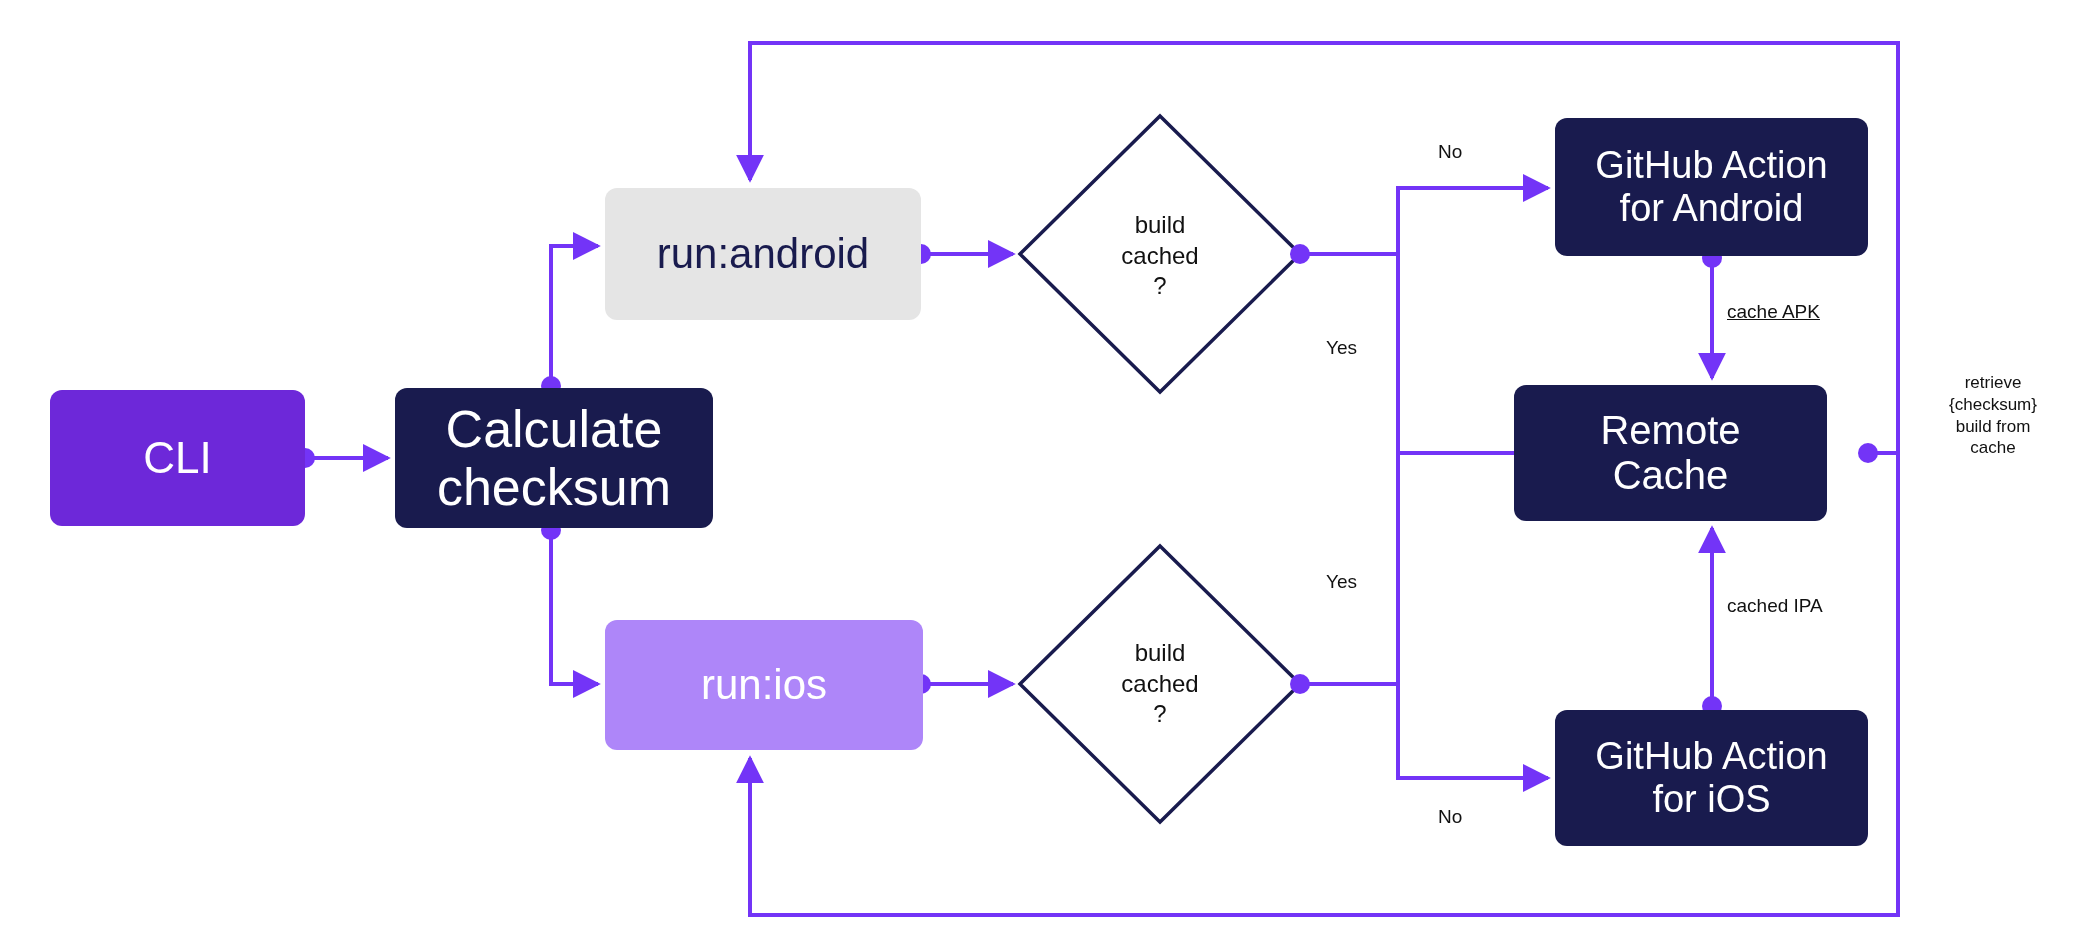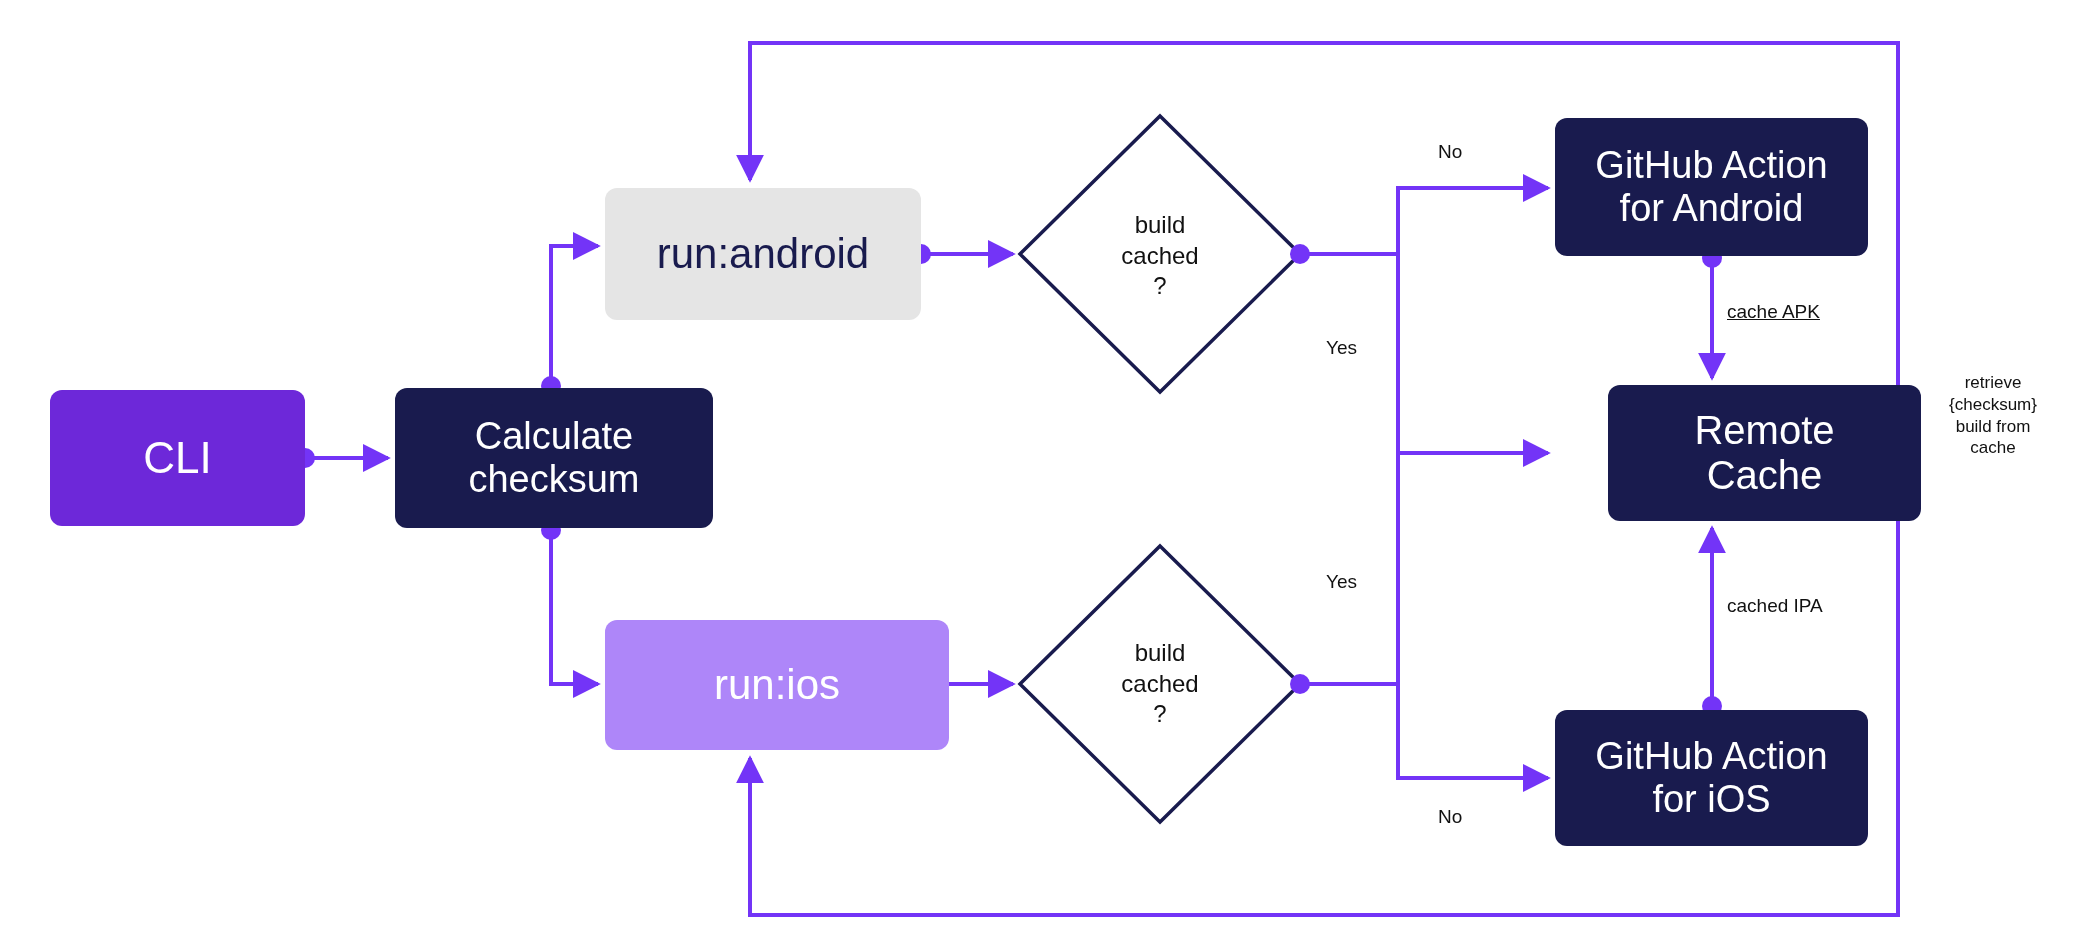--- a/index.html
+++ b/index.html
@@ -14,25 +14,25 @@
   .node{
     position:absolute;
     display:flex;align-items:center;justify-content:center;
     text-align:center;
     border-radius:12px;
     box-sizing:border-box;
     line-height:1.12;
     white-space:pre-line;
   }
   .n-cli{left:50px;top:390px;width:255px;height:136px;background:#6d28d9;color:#ffffff;font-size:44px;}
-  .n-checksum{left:395px;top:388px;width:318px;height:140px;background:#191B4E;color:#ffffff;font-size:38px;}
+  .n-checksum{left:395px;top:388px;width:318px;height:140px;background:#191B4E;color:#ffffff;font-size:52px;}
   .n-android{left:605px;top:188px;width:316px;height:132px;background:#e5e5e5;color:#191B4E;font-size:42px;}
-  .n-ios{left:605px;top:620px;width:344px;height:130px;background:#AE86F9;color:#ffffff;font-size:42px;}
+  .n-ios{left:605px;top:620px;width:318px;height:130px;background:#AE86F9;color:#ffffff;font-size:42px;}
   .n-ghandroid{left:1555px;top:118px;width:313px;height:138px;background:#191B4E;color:#ffffff;font-size:38px;}
-  .n-remote{left:1608px;top:385px;width:313px;height:136px;background:#191B4E;color:#ffffff;font-size:40px;}
+  .n-remote{left:1514px;top:385px;width:313px;height:136px;background:#191B4E;color:#ffffff;font-size:40px;}
   .n-ghios{left:1555px;top:710px;width:313px;height:136px;background:#191B4E;color:#ffffff;font-size:38px;}
 
   .diamond-label{
     position:absolute;
     display:flex;align-items:center;justify-content:center;
     text-align:center;
     color:#111111;
     font-size:24px;
     line-height:1.28;
     white-space:pre-line;

